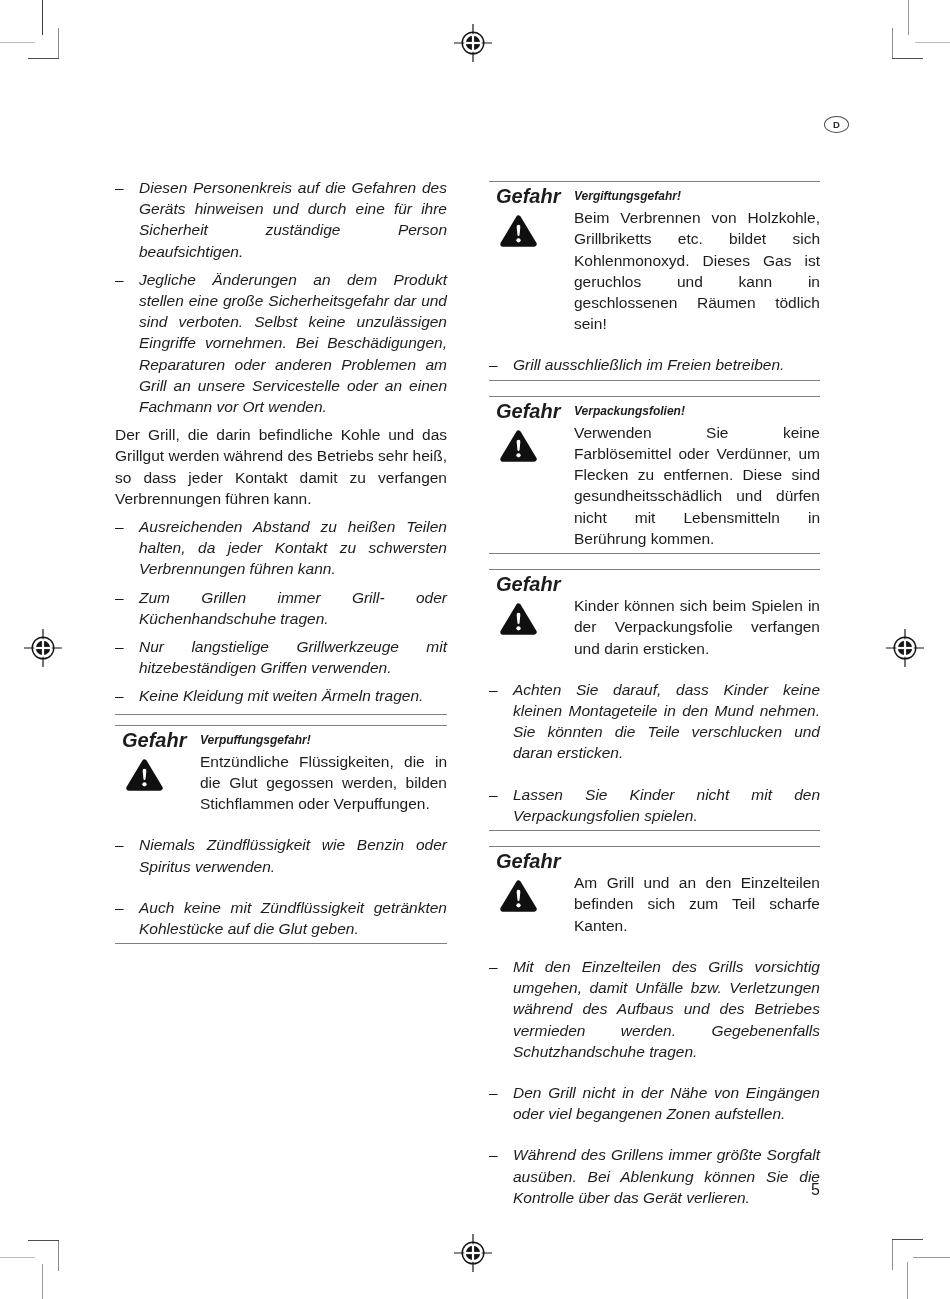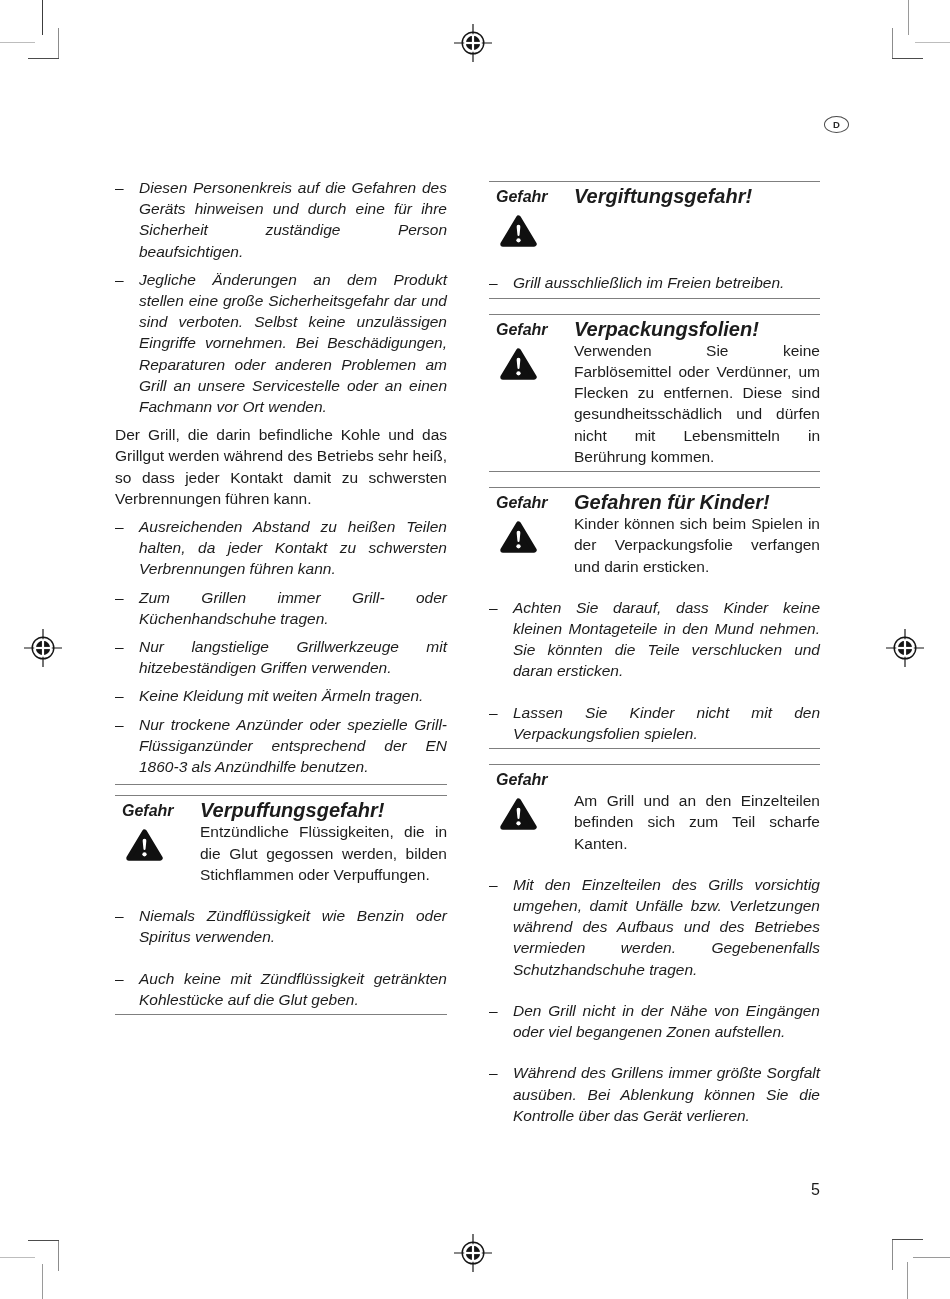--- a/index.html
+++ b/index.html
@@ -25,22 +25,22 @@
   
   .rule { border:none; border-top:1px solid #7f7f7f; margin:0; height:0; }
   .rule-sep { margin-top:2px; }
 
   
   .warn { margin:0; }
   .warn + .warn { margin-top:15px; }
   .warn .rule-top { margin-bottom:4px; }
   .warn .rule-bottom { margin-top:4px; }
   .warn-grid { display:grid; grid-template-columns:85px 1fr; }
-  .wlabel { grid-column:1; grid-row:1; font-weight:bold; font-style:italic; font-size:16px; padding-left:7px; }
-  .wtitle { grid-column:2; grid-row:1; font-weight:bold; font-style:italic; font-size:20px; }
+  .wlabel { grid-column:1; grid-row:1; font-weight:bold; font-style:italic; font-size:20px; padding-left:7px; }
+  .wtitle { grid-column:2; grid-row:1; font-weight:bold; font-style:italic; font-size:12px; }
   .wtri   { grid-column:1; grid-row:2; padding:7px 0 0 11px; }
   .wbody  { grid-column:2; grid-row:2; text-align:justify; }
   .warn .bullet { margin-top:20px; margin-bottom:0; }
 
   
   .mark { position:absolute; }
   .line { position:absolute; background:#9a9a9a; }
   .page-number { position:absolute; left:489px; top:1181px; width:331px; text-align:right; font-size:16px; }
   .d-badge {
     position:absolute; left:824px; top:116px;
@@ -124,37 +124,34 @@
 </div>
 
 <div class="col col-left">
   <div class="bullet">
       <span>Diesen Personenkreis auf die Gefahren des Geräts hinweisen und durch eine für ihre Sicherheit zuständige Person beaufsichtigen.</span>
     </div>
   <div class="bullet">
       <span>Jegliche Änderungen an dem Produkt stellen eine große Sicherheitsgefahr dar und sind verboten. Selbst keine unzulässigen Eingriffe vornehmen. Bei Beschädigungen, Reparaturen oder anderen Problemen am Grill an unsere Servicestelle oder an einen Fachmann vor Ort wenden.</span>
     </div>
 
-  <p class="para">Der Grill, die darin befindliche Kohle und das Grillgut werden während des Betriebs sehr heiß, so dass jeder Kontakt damit zu schwersten Verbrennungen führen kann.</p>
+  <p class="para">Der Grill, die darin befindliche Kohle und das Grillgut werden während des Betriebs sehr heiß, so dass jeder Kontakt damit zu verfangen Verbrennungen führen kann.</p>
 
   <div class="bullet">
       <span>Ausreichenden Abstand zu heißen Teilen halten, da jeder Kontakt zu schwersten Verbrennungen führen kann.</span>
     </div>
   <div class="bullet">
       <span>Zum Grillen immer Grill- oder Küchenhandschuhe tragen.</span>
     </div>
   <div class="bullet">
       <span>Nur langstielige Grillwerkzeuge mit hitzebeständigen Griffen verwenden.</span>
     </div>
   <div class="bullet">
       <span>Keine Kleidung mit weiten Ärmeln tragen.</span>
     </div>
-  <div class="bullet">
-      <span>Nur trockene Anzünder oder spezielle Grill-Flüssiganzünder entsprechend der EN 1860-3 als Anzündhilfe benutzen.</span>
-    </div>
 
   <div class="rule rule-sep"></div>
 
   <div class="warn" style="margin-top:10px;">
     <div class="rule rule-top"></div>
     <div class="warn-grid">
       <span class="wlabel">Gefahr</span>
       <span class="wtitle">Verpuffungsgefahr!</span>
       <span class="wtri">
         <svg width="37" height="33" viewBox="0 0 64 57">
@@ -182,20 +179,21 @@
     <div class="warn-grid">
       <span class="wlabel">Gefahr</span>
       <span class="wtitle">Vergiftungsgefahr!</span>
       <span class="wtri">
         <svg width="37" height="33" viewBox="0 0 64 57">
           <path d="M32 7 L59 52 H5 Z" fill="#101010" stroke="#101010" stroke-width="9" stroke-linejoin="round"></path>
           <path d="M32 18.5 q3.6 0 3.2 3.6 l-1.3 13.4 q-0.2 2.7 -1.9 2.7 t-1.9 -2.7 l-1.3 -13.4 q-0.4 -3.6 3.2 -3.6 Z" fill="#ffffff"></path>
           <circle cx="32" cy="45.5" r="3.7" fill="#ffffff"></circle>
         </svg>
       </span>
+      <span class="wbody">Beim Verbrennen von Holzkohle, Grillbriketts etc. bildet sich Kohlenmonoxyd. Dieses Gas ist geruchlos und kann in geschlossenen Räumen tödlich sein!</span>
     </div>
     <div class="bullet">
         <span>Grill ausschließlich im Freien betreiben.</span>
       </div>
     <div class="rule rule-bottom"></div>
   </div>
 
   <div class="warn">
     <div class="rule rule-top"></div>
     <div class="warn-grid">
@@ -210,21 +208,20 @@
       </span>
       <span class="wbody">Verwenden Sie keine Farblösemittel oder Verdünner, um Flecken zu entfernen. Diese sind gesundheitsschädlich und dürfen nicht mit Lebensmitteln in Berührung kommen.</span>
     </div>
     <div class="rule rule-bottom"></div>
   </div>
 
   <div class="warn">
     <div class="rule rule-top"></div>
     <div class="warn-grid">
       <span class="wlabel">Gefahr</span>
-      <span class="wtitle">Gefahren für Kinder!</span>
       <span class="wtri">
         <svg width="37" height="33" viewBox="0 0 64 57">
           <path d="M32 7 L59 52 H5 Z" fill="#101010" stroke="#101010" stroke-width="9" stroke-linejoin="round"></path>
           <path d="M32 18.5 q3.6 0 3.2 3.6 l-1.3 13.4 q-0.2 2.7 -1.9 2.7 t-1.9 -2.7 l-1.3 -13.4 q-0.4 -3.6 3.2 -3.6 Z" fill="#ffffff"></path>
           <circle cx="32" cy="45.5" r="3.7" fill="#ffffff"></circle>
         </svg>
       </span>
       <span class="wbody">Kinder können sich beim Spielen in der Verpackungsfolie verfangen und darin ersticken.</span>
     </div>
     <div class="bullet">

